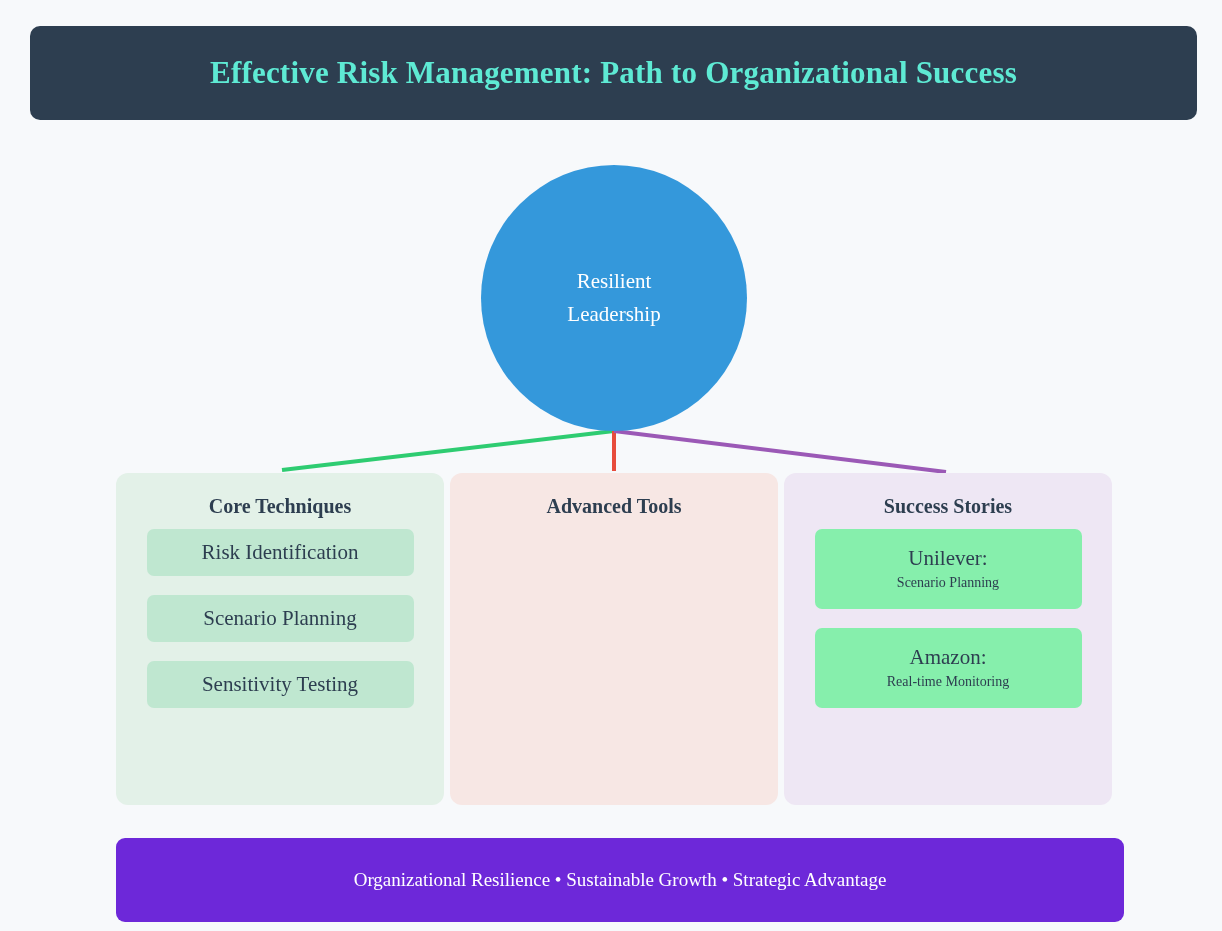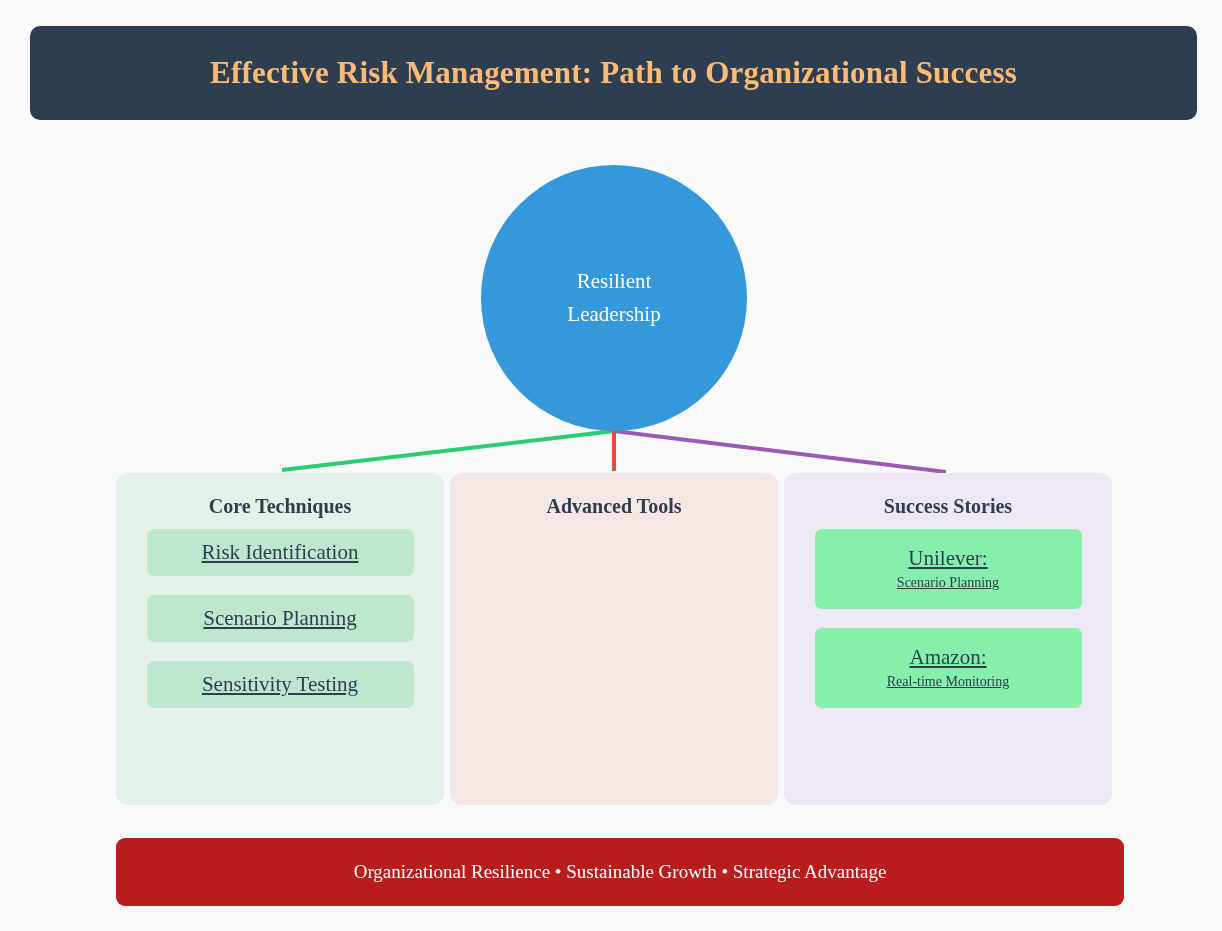--- a/index.html
+++ b/index.html
@@ -30,21 +30,21 @@
     width: 1167px;
     height: 94px;
     background: #2d3e50;
     border-radius: 10px;
     display: flex;
     align-items: center;
     justify-content: center;
     box-sizing: border-box;
   }
   .title-text {
-    color: #fdba74;
+    color: #5eead4;
     font-size: 31px;
     font-weight: bold;
     letter-spacing: 0.2px;
     text-align: center;
     white-space: nowrap;
   }
 
   
   #connectors {
     position: absolute;
@@ -123,21 +123,20 @@
     border-radius: 7px;
     display: flex;
     flex-direction: column;
     align-items: center;
     justify-content: center;
     box-sizing: border-box;
     color: #2d3e50;
     font-size: 20px;
     text-align: center;
     padding: 0 6px;
-    text-decoration: underline;
   }
   .chip-green  { background: #bfe7d0; }
   .chip-pink   { background: #f2cdc7; }
   .chip-purple { background: #86efac; height: 80px; }
 
   .chip-main {
     font-size: 21px;
     line-height: 1.2;
   }
   .chip-sub {
@@ -145,22 +144,22 @@
     line-height: 1.3;
     margin-top: 2px;
   }
 
   
   .footer-bar {
     position: absolute;
     left: 116px;
     top: 838px;
     width: 1008px;
-    height: 68px;
-    background: #b91c1c;
+    height: 84px;
+    background: #6d28d9;
     border-radius: 9px;
     display: flex;
     align-items: center;
     justify-content: center;
   }
   .footer-text {
     color: #ffffff;
     font-size: 19px;
     text-align: center;
     white-space: nowrap;

